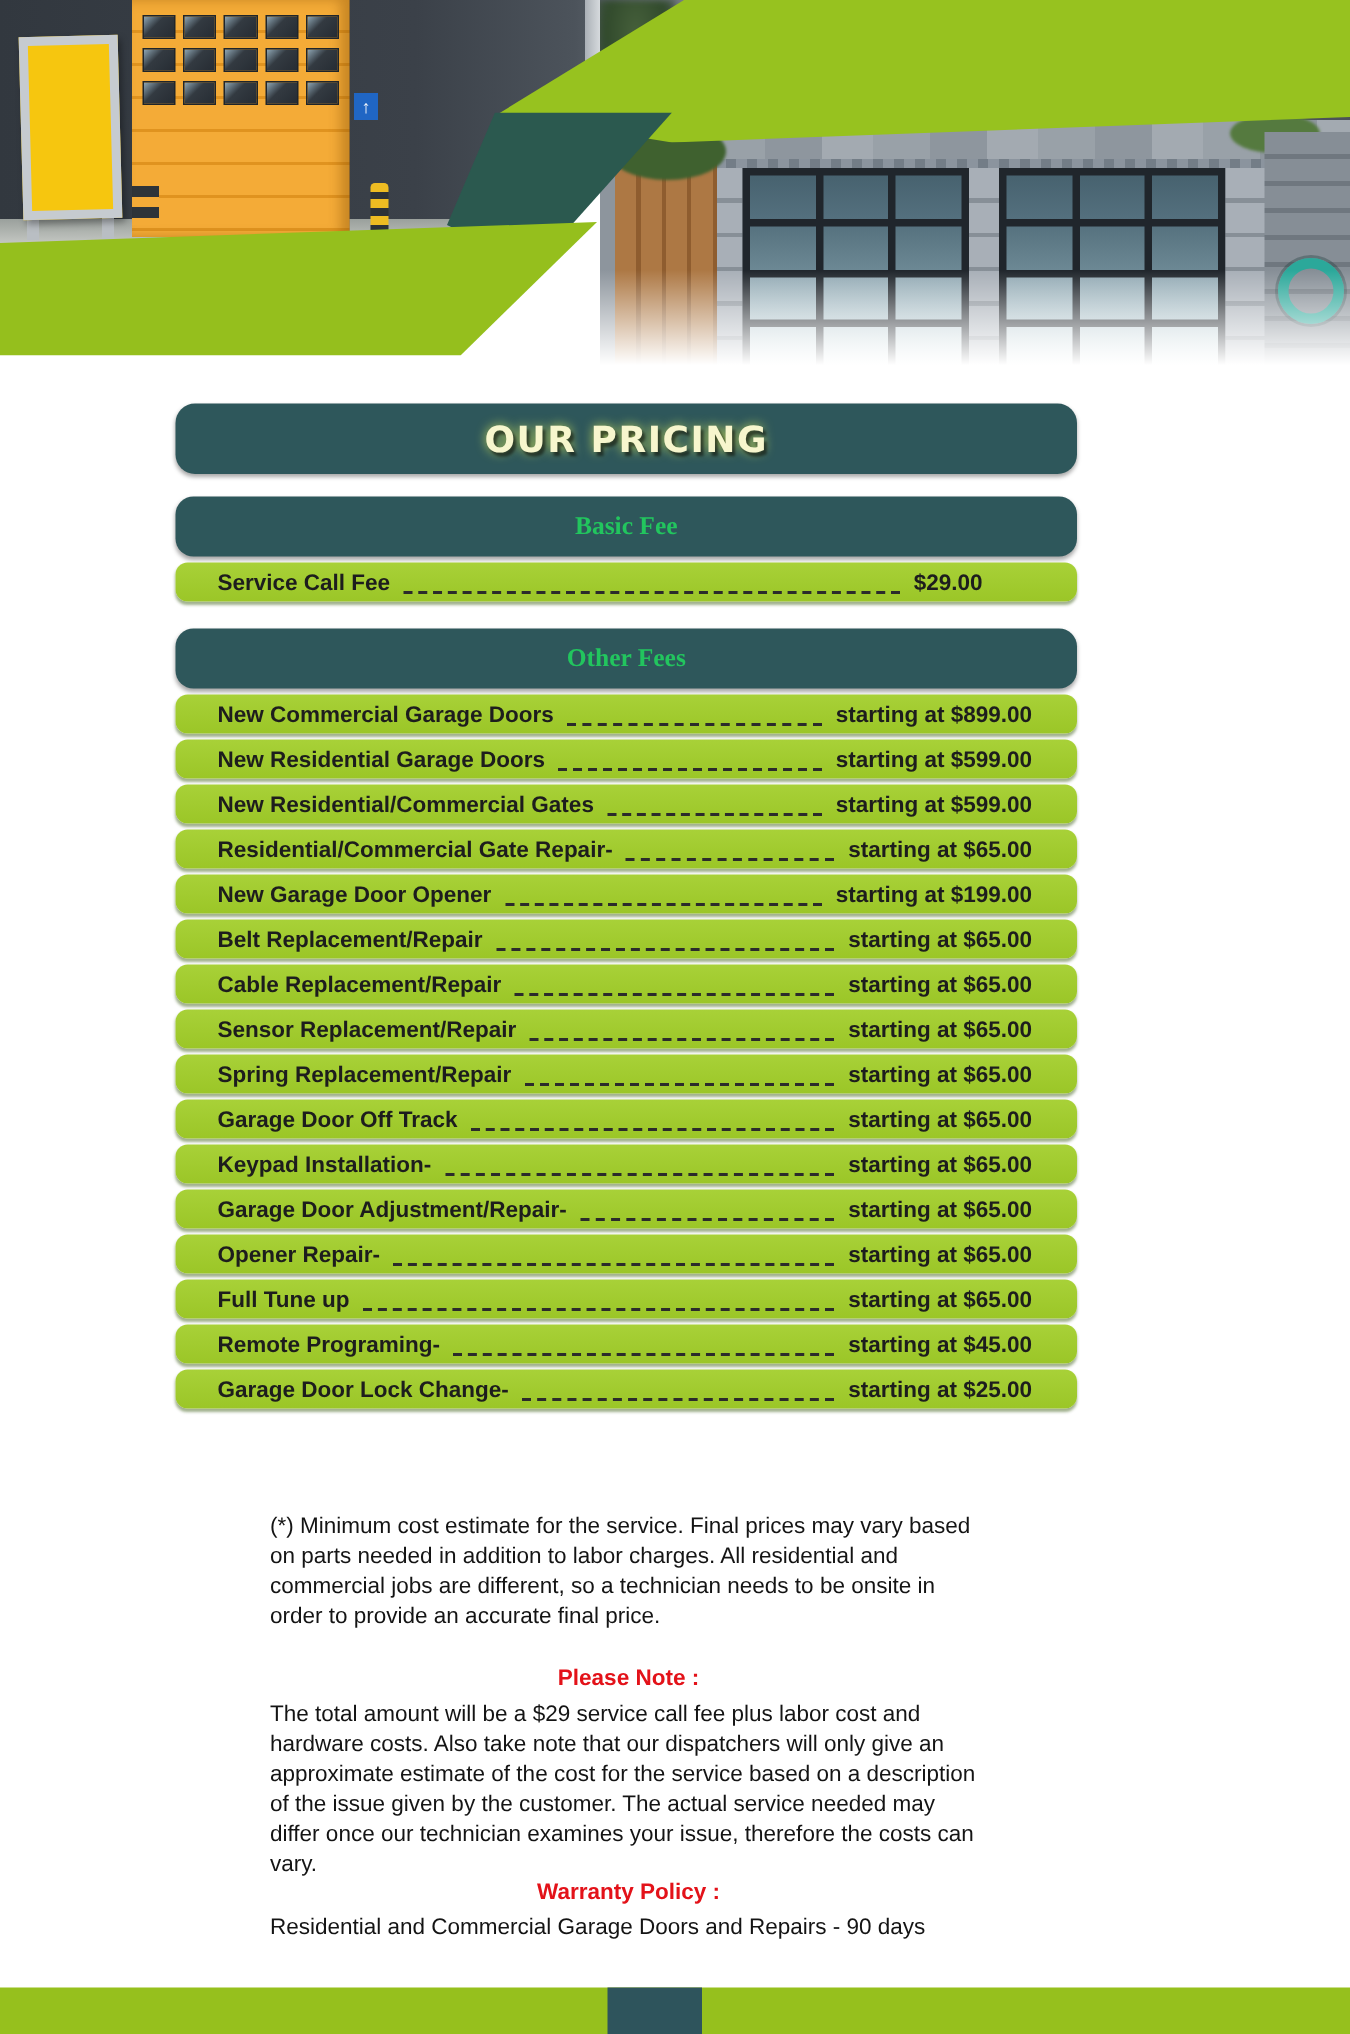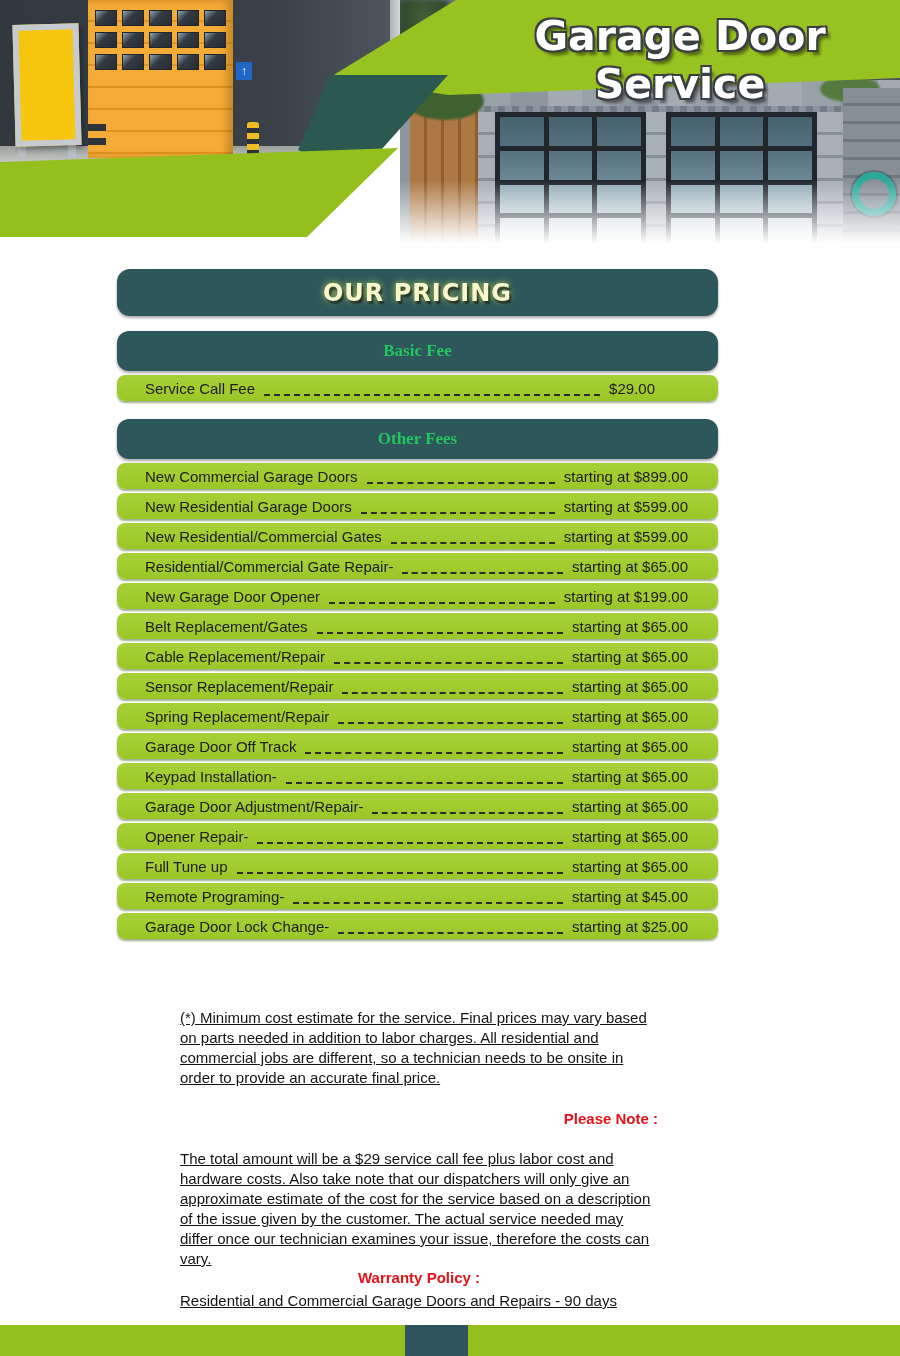--- a/index.html
+++ b/index.html
@@ -76,32 +76,32 @@
   .main-banner{height:47px;background:#2e575b;border-radius:13px;display:flex;align-items:center;justify-content:center;
     box-shadow:0 2px 3px rgba(0,0,0,.35);margin-bottom:15px;}
   .main-banner span{font-family:"DejaVu Sans",sans-serif;font-size:24px;font-weight:bold;color:#f7f6cd;letter-spacing:1px;
     text-shadow:2px 3px 2px rgba(0,0,0,.55),0 0 7px rgba(205,225,90,.9);}
   .section-banner{height:40px;background:#2e575b;border-radius:12px;display:flex;align-items:center;justify-content:center;
     box-shadow:0 2px 3px rgba(0,0,0,.35);}
   .section-banner span{font-family:Liberation Serif, serif;font-size:17px;font-weight:bold;color:#22c55e;}
   .rows{margin-top:4px;}
   .fee-row{height:26px;margin-bottom:4px;background:linear-gradient(180deg,#a8d138 0,#9bc627 100%);
     border-radius:8px;display:flex;align-items:center;padding:0 30px 0 28px;
-    box-shadow:0 2px 2px rgba(45,80,0,.45);}
+    box-shadow:0 2px 2px rgba(45,80,0,.45);font-weight:bold;}
   .fee-row.basic{padding-right:63px;}
   .fee-label{font-size:15px;color:#1d1d1d;white-space:nowrap;}
   .fee-leader{flex:1;height:14px;border-bottom:2px dashed #2b2b2b;margin:0 9px;}
   .fee-price{font-size:15px;color:#1d1d1d;white-space:nowrap;}
   .sec-gap{height:14px;}
 
   
   #notes{position:absolute;left:180px;top:1008px;width:478px;}
-  .note-body{font-size:15px;line-height:20px;color:#141414;text-decoration:underline;}
+  .note-body{font-size:15px;line-height:20px;color:#141414;}
   .red-heading{font-size:15px;font-weight:bold;color:#e31219;text-align:center;}
-  #please-note-heading{margin-top:22px;margin-bottom:22px;text-align:right;}
+  #please-note-heading{margin-top:22px;margin-bottom:6px;}
   #warranty-heading{margin-bottom:5px;}
 
   
   #footer{position:absolute;left:0;top:1325px;width:900px;height:31px;background:#96c01d;}
   #footer-accent{position:absolute;left:405px;top:0;width:63px;height:31px;background:#2e545c;}
 </style>
 </head>
 <body>
 
 <div id="page">
@@ -183,21 +183,20 @@
       <div class="shrub" style="left:420px;top:0;width:60px;height:26px;background:#557a3f;"></div>
       <div class="stone-wall-r"></div>
       <div class="hose"></div>
       <div class="pr-fade"></div>
     </div>
 
     <div class="green-band"></div>
     <div class="teal-shape"></div>
     <div class="green-blob"></div>
 
-    <div id="page-title">Garage Door Service</div>
   </div>
 
   <div id="pricing">
     <div class="main-banner">
       <span>OUR PRICING</span>
     </div>
     <div id="sections">
         <div class="section-banner">
           <span>Basic Fee</span>
         </div>
@@ -232,21 +231,21 @@
             <span class="fee-label">Residential/Commercial Gate Repair-</span>
             <div class="fee-leader"></div>
             <span class="fee-price">starting at $65.00</span>
           </div>
           <div class="fee-row">
             <span class="fee-label">New Garage Door Opener</span>
             <div class="fee-leader"></div>
             <span class="fee-price">starting at $199.00</span>
           </div>
           <div class="fee-row">
-            <span class="fee-label">Belt Replacement/Gates</span>
+            <span class="fee-label">Belt Replacement/Repair</span>
             <div class="fee-leader"></div>
             <span class="fee-price">starting at $65.00</span>
           </div>
           <div class="fee-row">
             <span class="fee-label">Cable Replacement/Repair</span>
             <div class="fee-leader"></div>
             <span class="fee-price">starting at $65.00</span>
           </div>
           <div class="fee-row">
             <span class="fee-label">Sensor Replacement/Repair</span>

